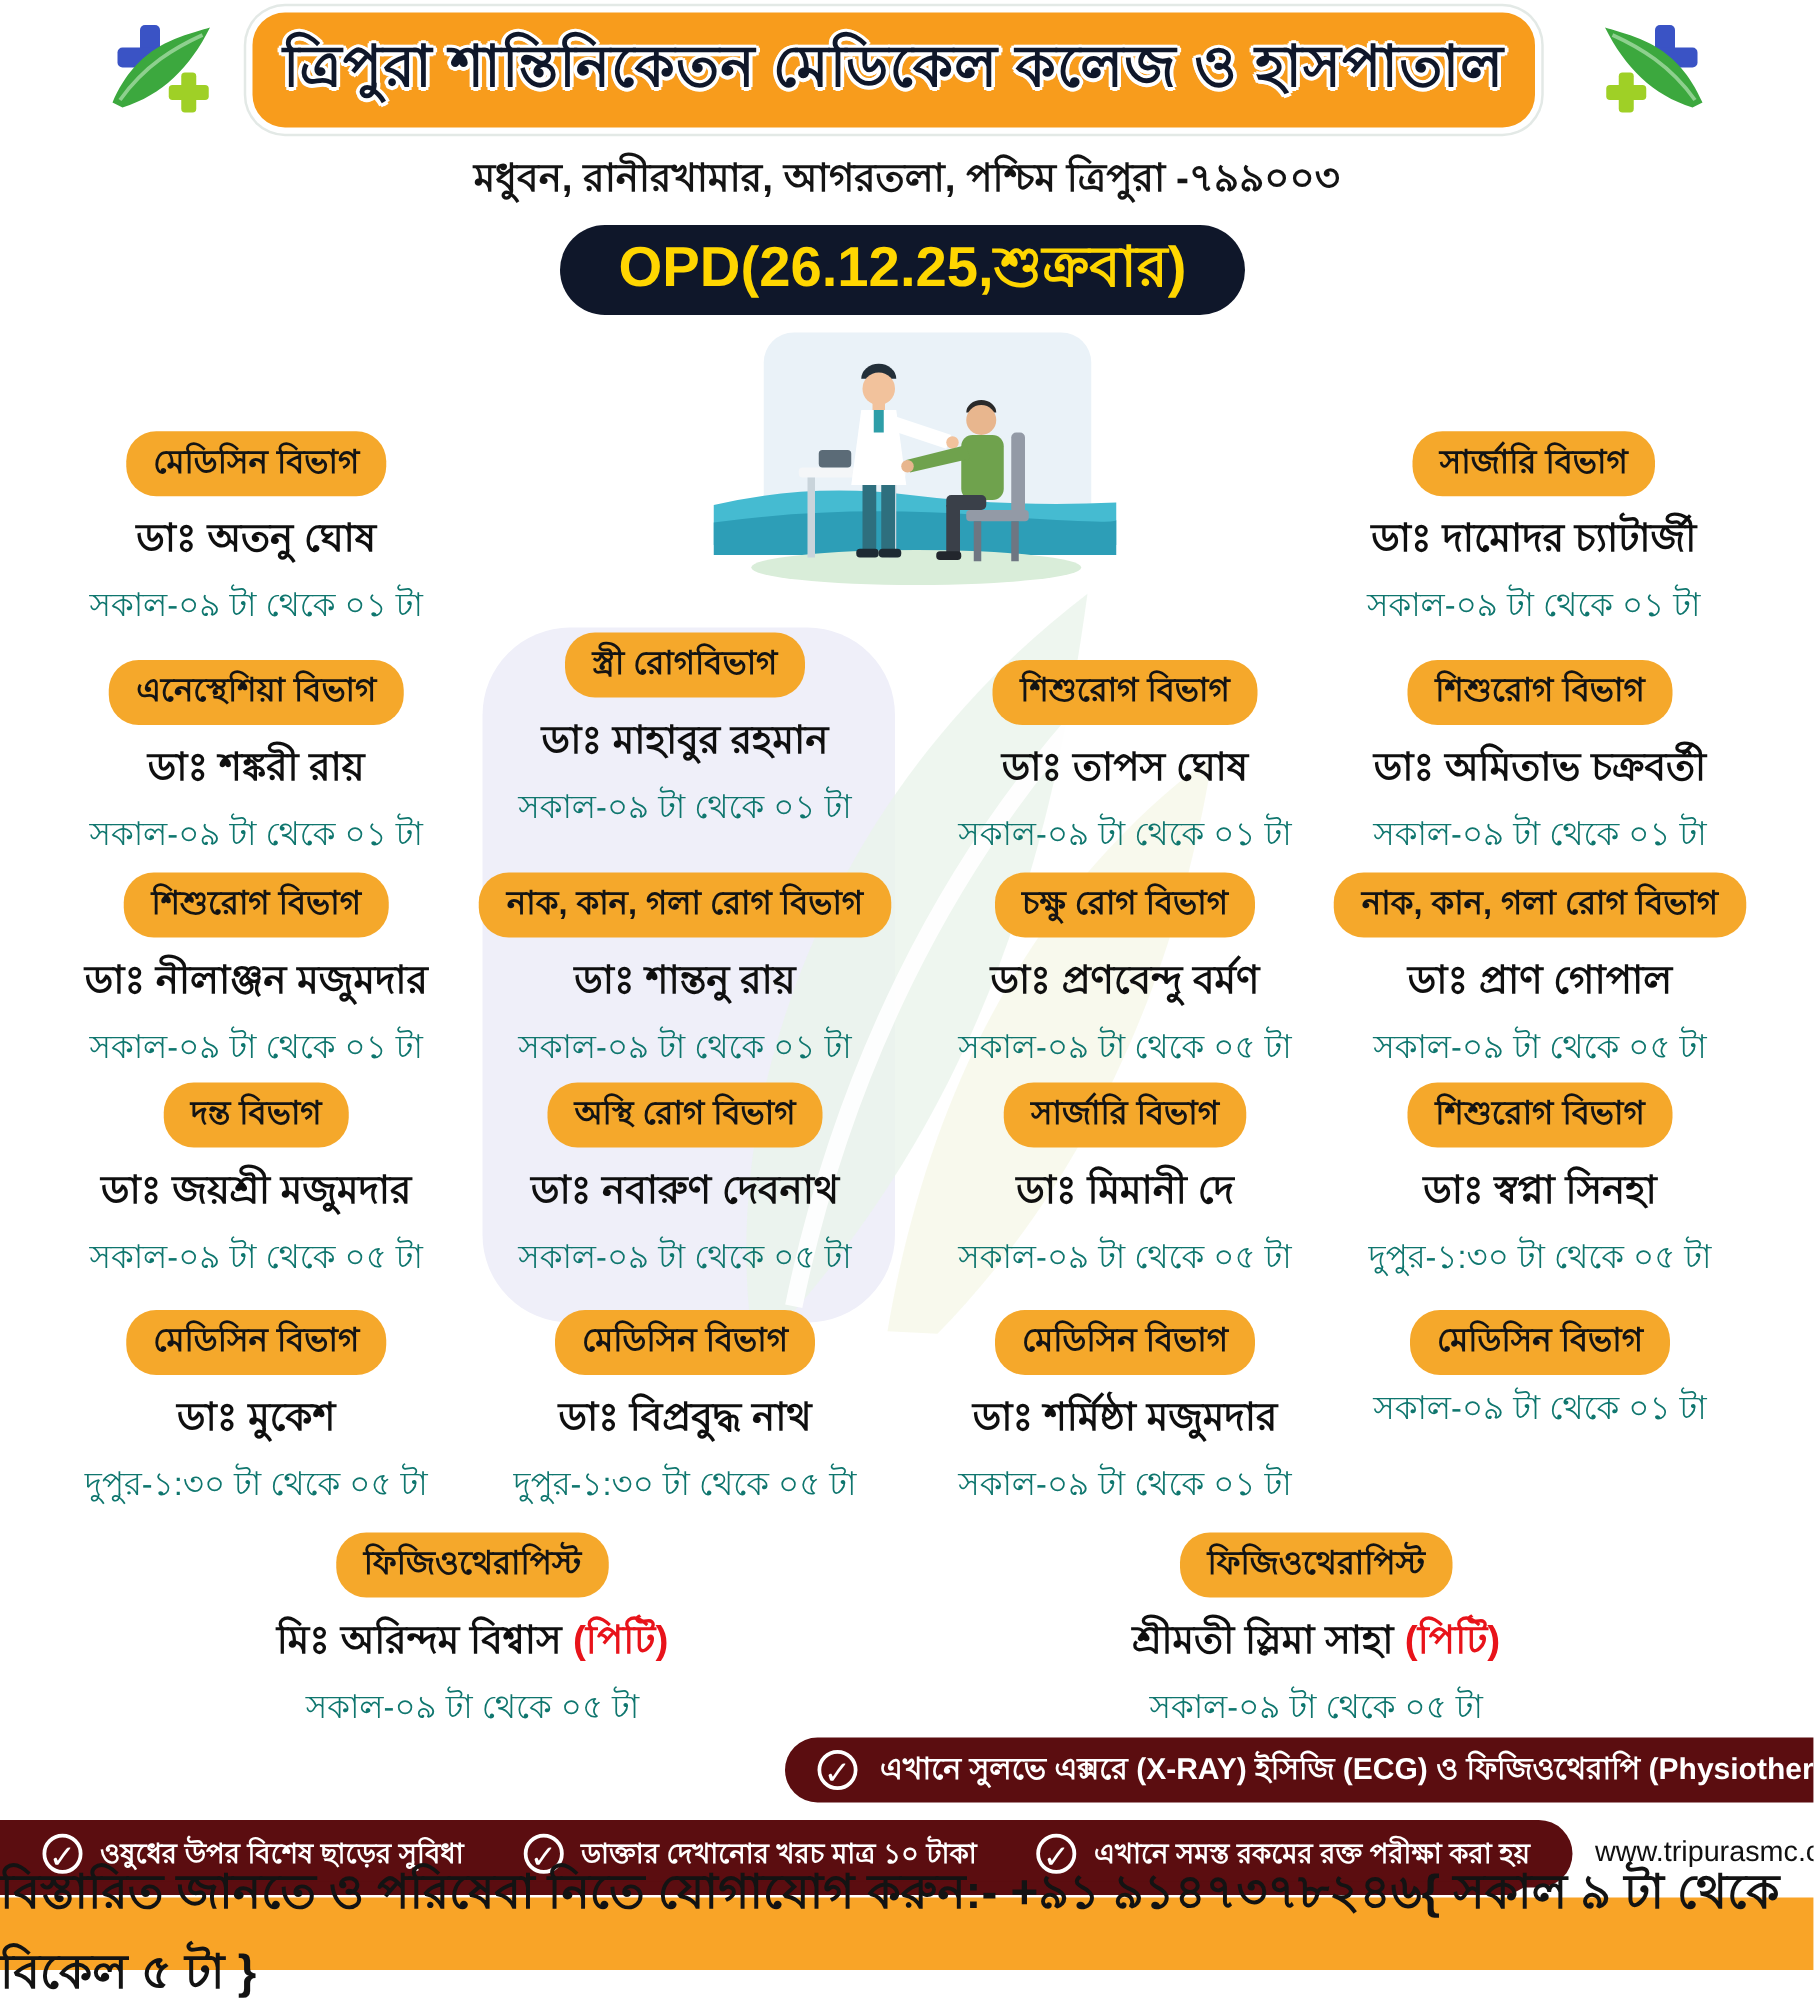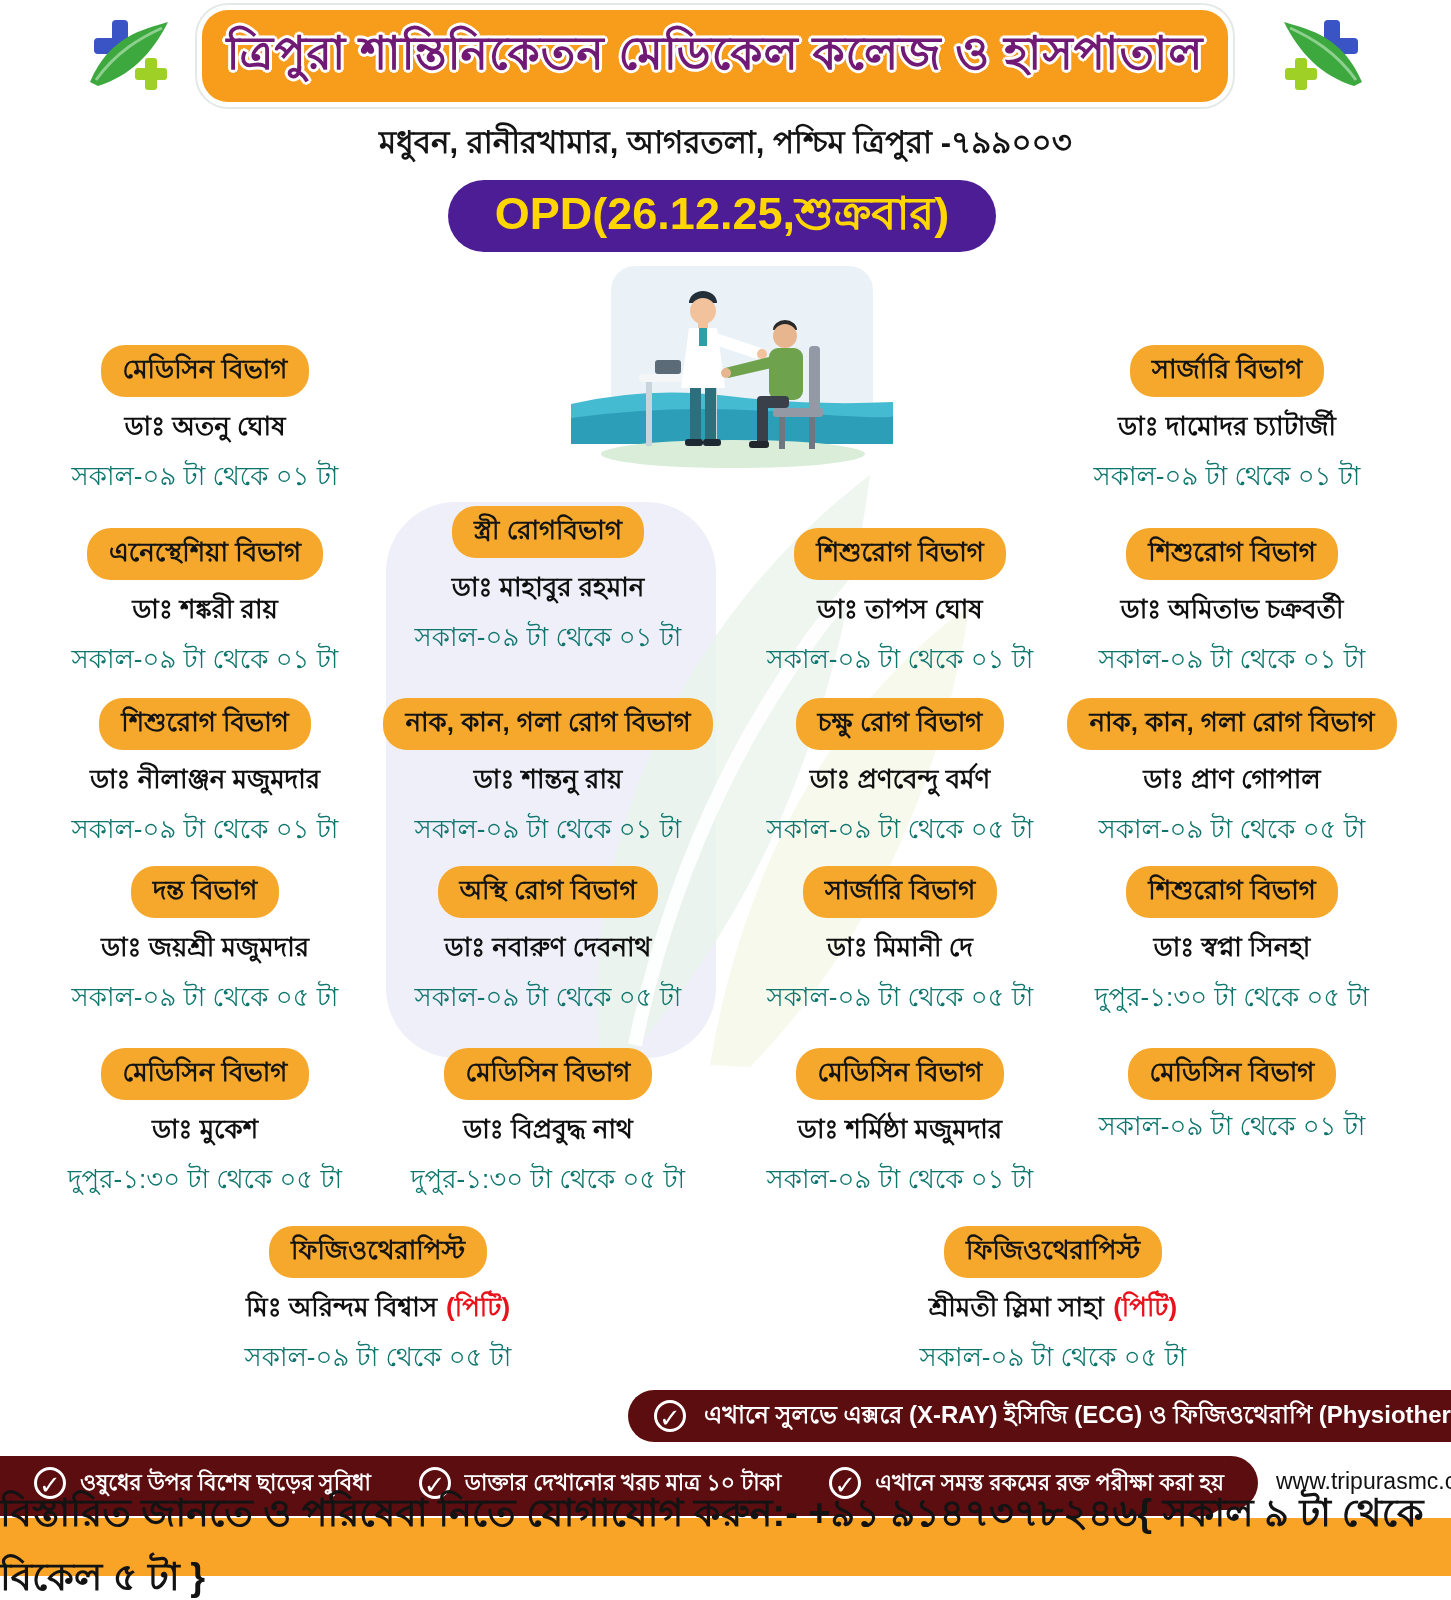--- a/index.html
+++ b/index.html
@@ -9,34 +9,34 @@
   
   .wm-lav{position:absolute;left:386px;top:502px;width:330px;height:556px;background:#EFEFF9;border-radius:70px;}
   .wm-leaf{position:absolute;left:540px;top:455px;}
 
   
   .logo{position:absolute;top:14px;width:92px;height:80px;}
   .logo.left{left:82px;}
   .logo.right{left:1278px;transform:scaleX(-1);}
   .title-bar{position:absolute;left:202px;top:10px;width:1026px;height:92px;background:#F89C1C;border-radius:26px;
              box-shadow:0 0 0 5px #ffffff,0 0 0 7px #e3e9e6;display:flex;align-items:center;justify-content:center;}
-  .title-text{font-size:46px;font-weight:bold;color:#701a75;letter-spacing:1px;
+  .title-text{font-size:46px;font-weight:bold;color:#0f172a;letter-spacing:1px;
        text-shadow:-2px -2px 0 #fff,2px -2px 0 #fff,-2px 2px 0 #fff,2px 2px 0 #fff,0 3px 0 #fff,0 -3px 0 #fff,3px 0 0 #fff,-3px 0 0 #fff;}
   .address{position:absolute;left:0;top:118px;width:100%;text-align:center;font-size:31px;font-weight:bold;color:#141414;}
-  .opd-pill{position:absolute;left:448px;top:180px;width:548px;height:72px;background:#4c1d95;border-radius:38px;
+  .opd-pill{position:absolute;left:448px;top:180px;width:548px;height:72px;background:#0f172a;border-radius:38px;
             display:flex;align-items:center;justify-content:center;}
   .opd-text{color:#FFD600;font-size:45px;font-weight:bold;}
 
   
   .illus{position:absolute;left:553px;top:256px;}
 
   
   .cell{position:absolute;width:360px;display:flex;flex-direction:column;align-items:center;text-align:right;}
   .badge{display:inline-block;background:#F5A82B;border-radius:24px;padding:4px 22px;font-size:26px;font-weight:bold;color:#141414;white-space:nowrap;}
-  .doc{margin-top:9px;font-size:26px;font-weight:bold;color:#0f0f0f;white-space:nowrap;}
+  .doc{margin-top:9px;font-size:31px;font-weight:bold;color:#0f0f0f;white-space:nowrap;}
   .time{margin-top:6px;font-size:26px;color:#0f766e;white-space:nowrap;}
   .suffix{color:#E8131A;margin-left:9px;}
 
   
   .bar1{position:absolute;left:628px;top:1390px;width:823px;height:52px;background:#5B0D10;border-radius:26px 0 0 26px;
         display:flex;align-items:center;gap:18px;padding-left:26px;box-sizing:border-box;}
   .bar2{position:absolute;left:0;top:1456px;width:1258px;height:54px;background:#5B0D10;border-radius:0 28px 28px 0;
         display:flex;align-items:center;justify-content:space-between;padding:0 34px;box-sizing:border-box;}
   .bar-item{display:flex;align-items:center;gap:14px;}
   .check{flex:0 0 auto;width:32px;height:32px;border:3px solid #ffffff;border-radius:50%;color:#ffffff;

